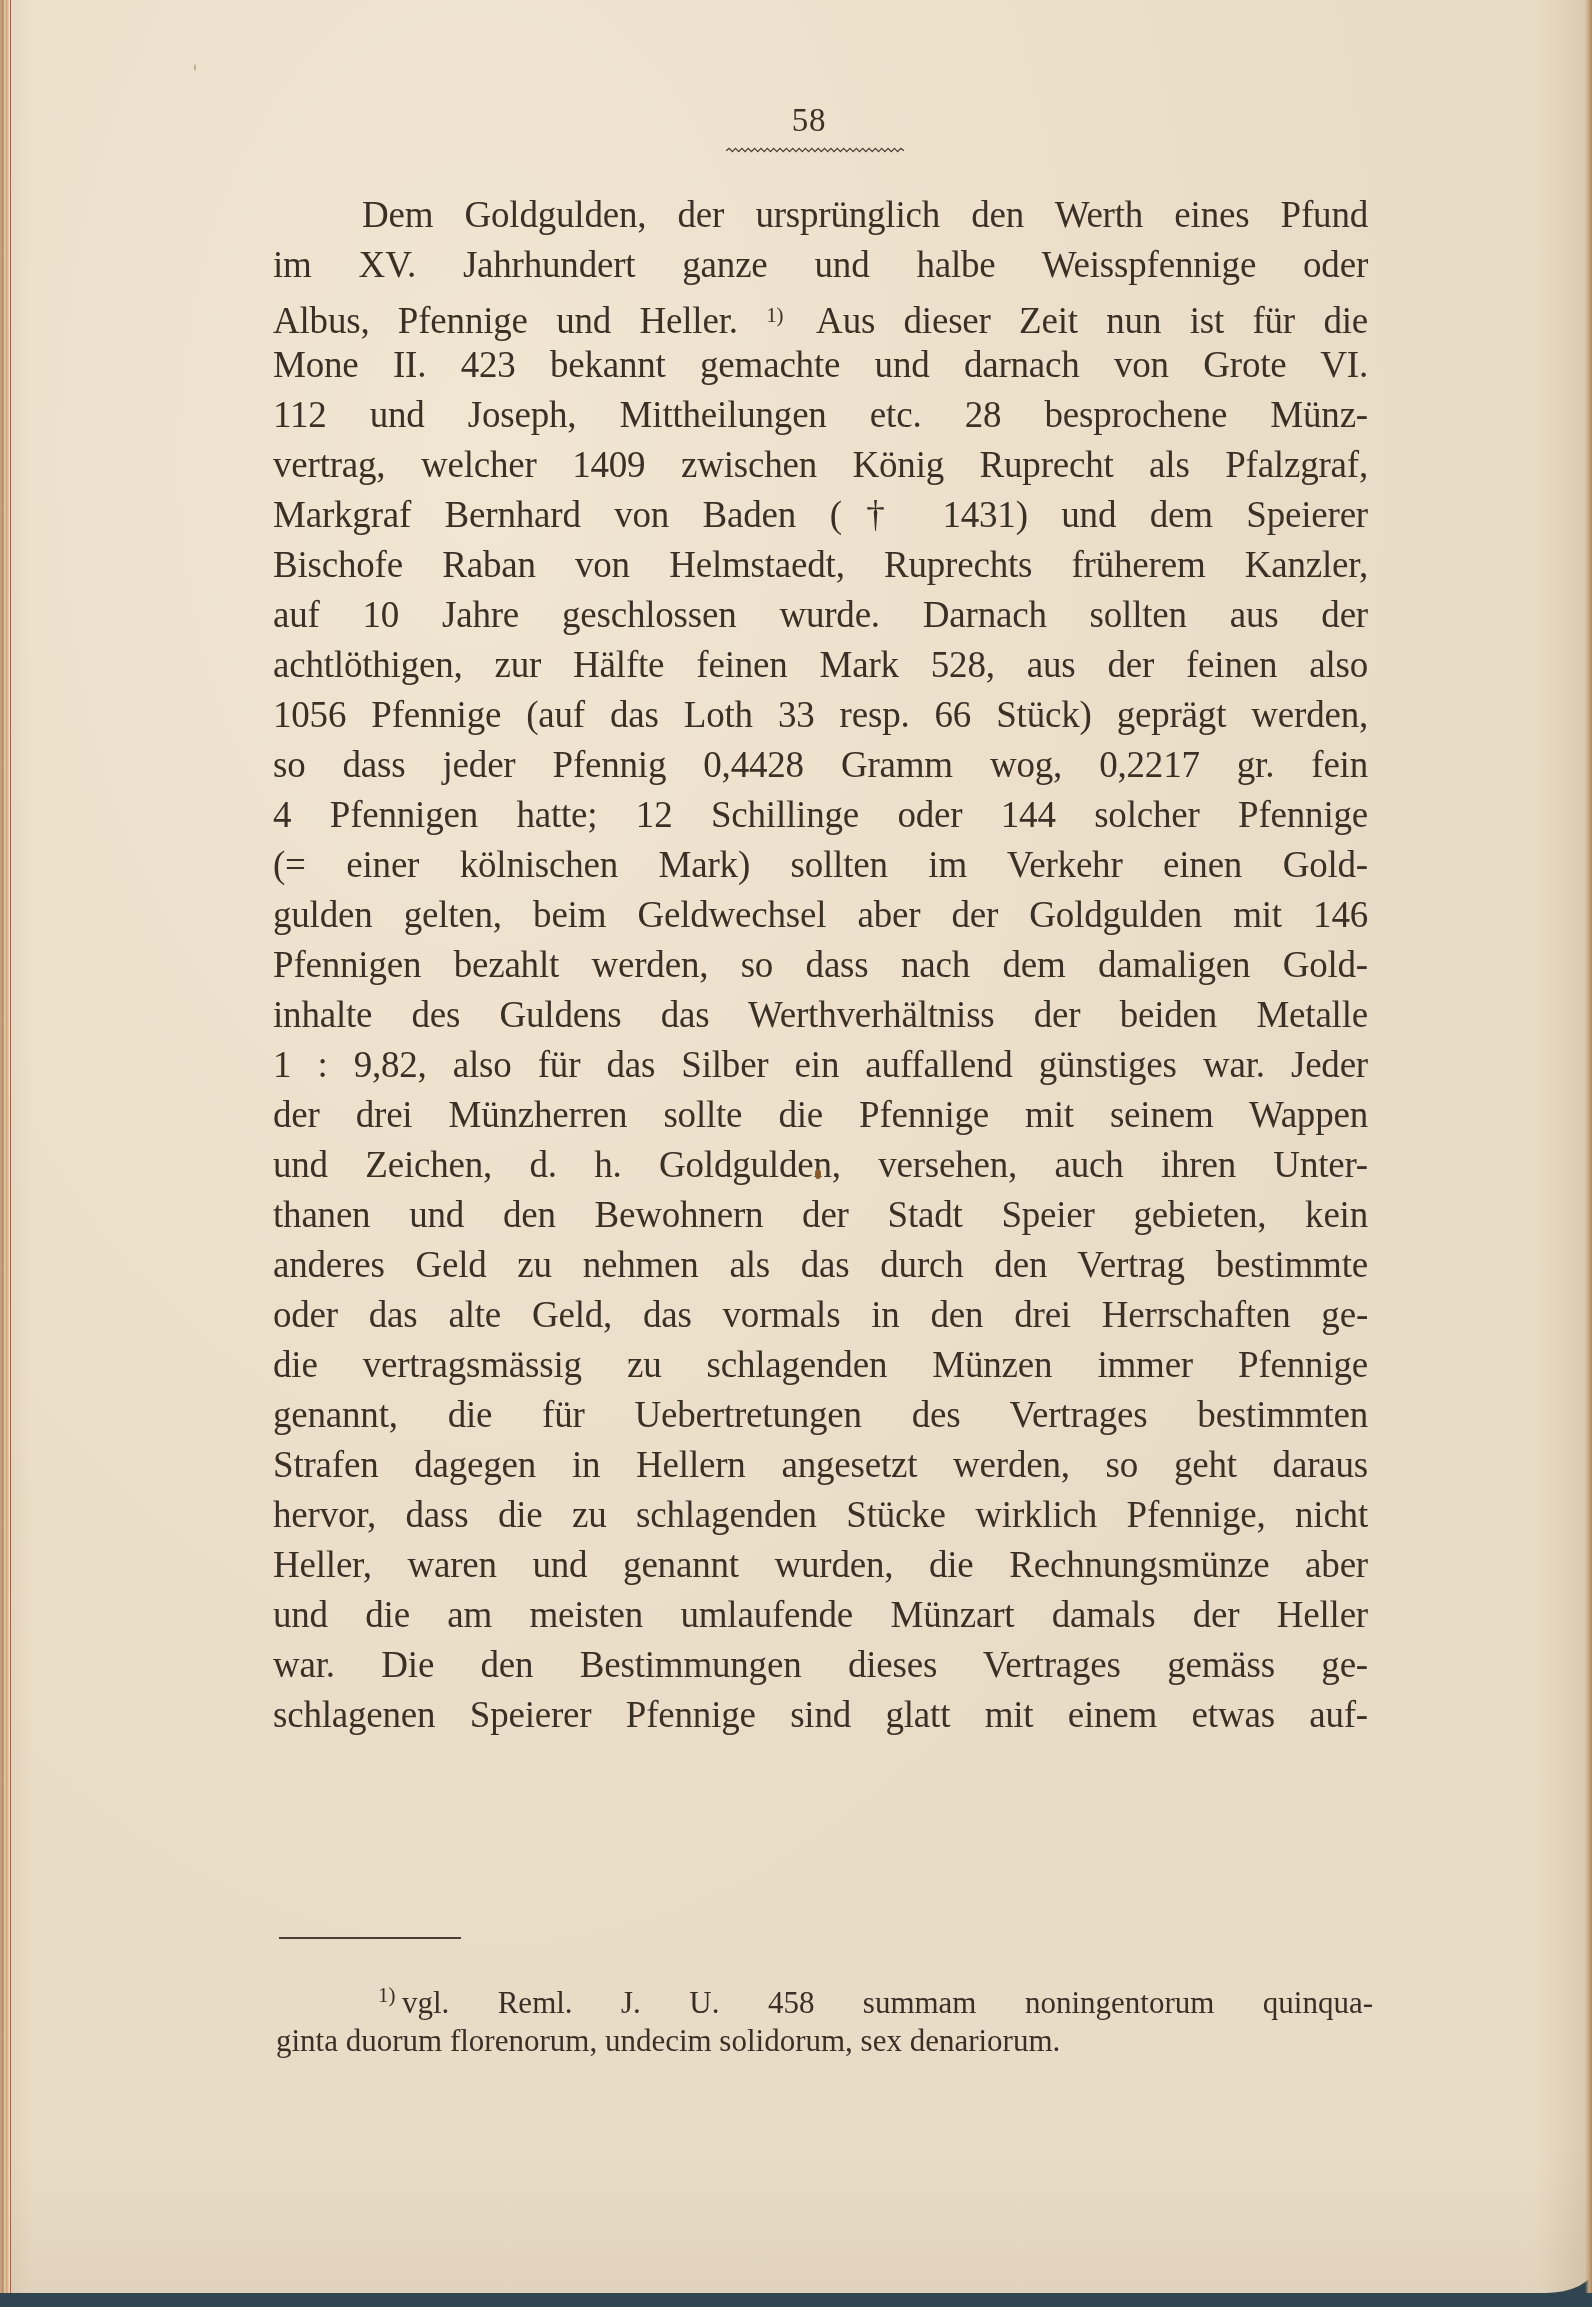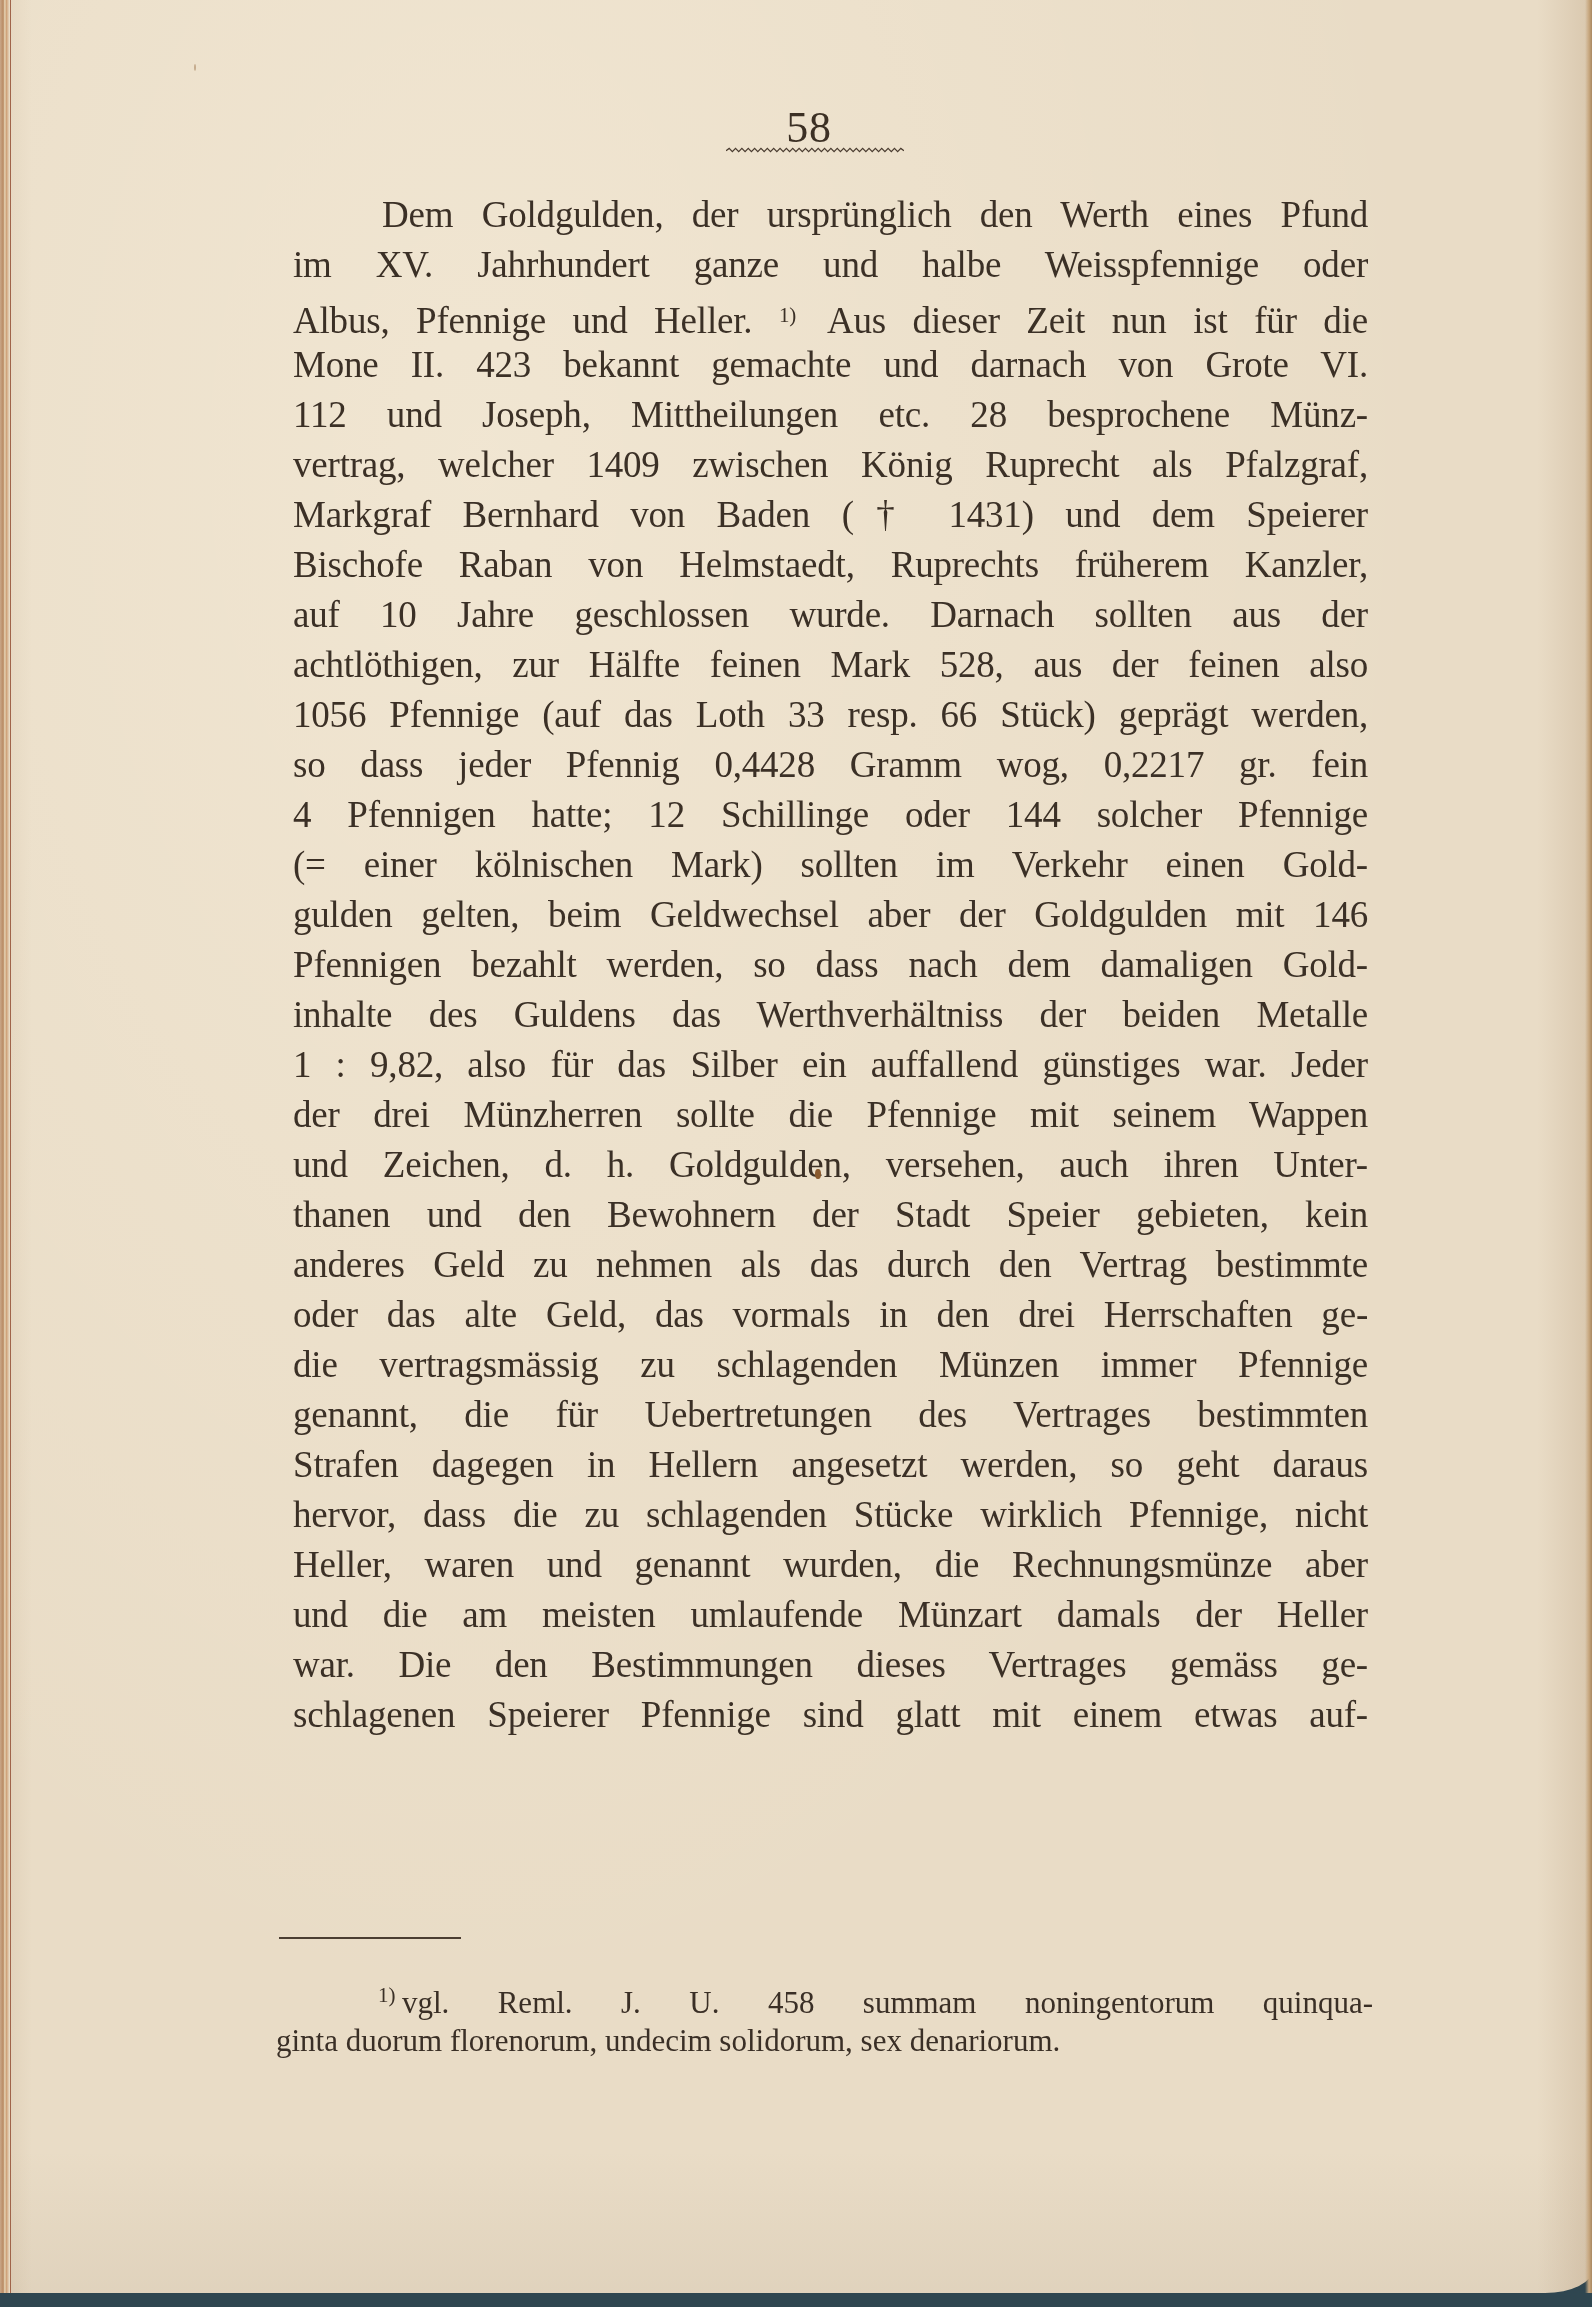--- a/index.html
+++ b/index.html
@@ -45,21 +45,21 @@
       background: linear-gradient(90deg, rgba(0,0,0,0), #c7a77f 50%, #9f7d57);
     }
     .header {
       position: absolute;
       left: 0;
       top: 102px;
       width: 1618px;
       text-align: center;
     }
     .page-number {
-      font-size: 44px;
+      font-size: 33px;
       color: #3c3024;
       letter-spacing: 0.8px;
       font-family: Liberation Serif, serif;
     }
     .ornament {
       position: absolute;
       left: 726px;
       top: 146px;
       width: 178px;
       height: 8px;
@@ -74,21 +74,20 @@
       line-height: 50px;
       font-family: "Liberation Serif", "DejaVu Serif", serif;
       letter-spacing: -0.2px;
     }
     .line {
       display: block;
       white-space: nowrap;
       text-align: justify;
       text-align-last: justify;
       height: 50px;
-      margin-left: 20px;
     }
     .line.indent {
       padding-left: 89px;
     }
     .footnote-rule {
       position: absolute;
       left: 279px;
       top: 1937px;
       width: 182px;
       height: 1.6px;

